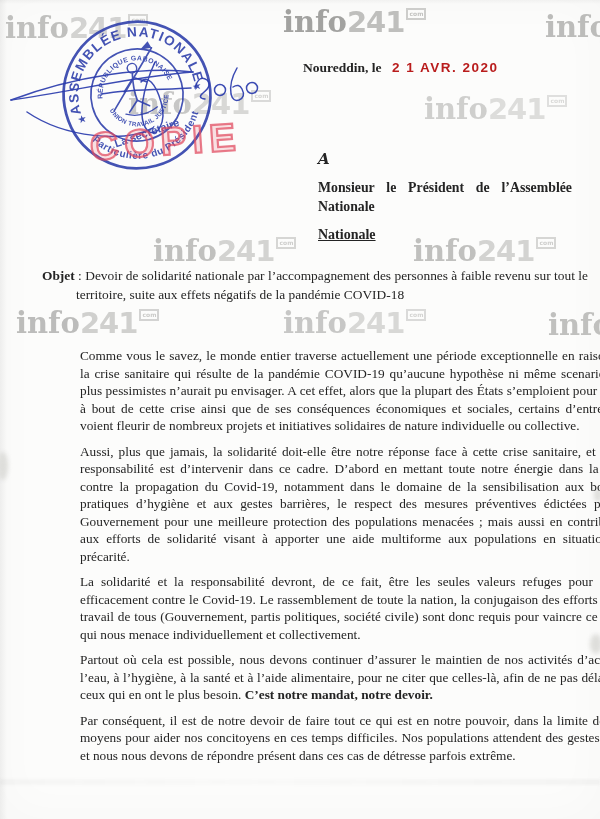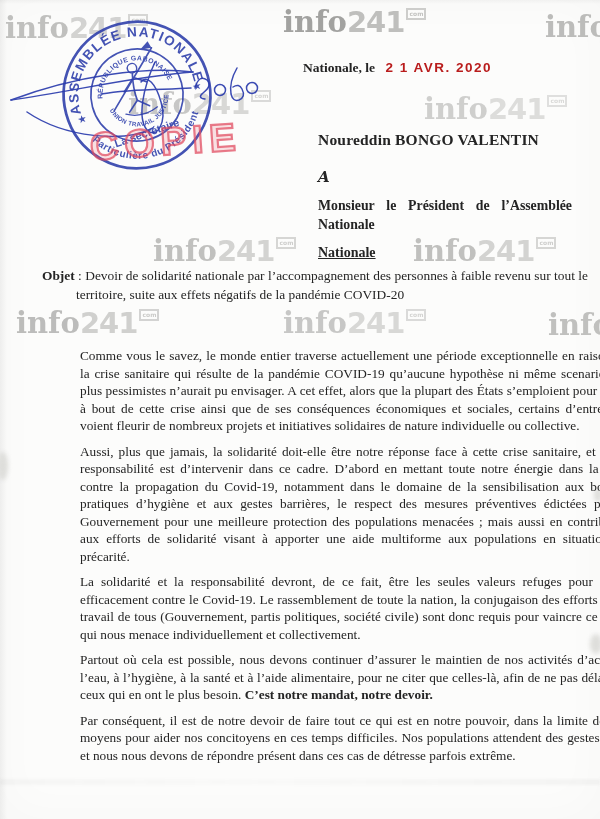--- a/index.html
+++ b/index.html
@@ -139,33 +139,32 @@
         <circle cx="215" cy="42" r="5.5"></circle>
         <path d="M232 20 q -8 14 -6 26 q 2 8 8 6 q 7 -3 3 -11 q -3 -6 -9 -2"></path>
         <circle cx="247" cy="40" r="5.5"></circle>
       </g>
     </svg>
   </div>
 
   <div class="copie">COPIE</div>
 
   <div class="dateline">
-    <span>Nationale, le</span>
+    <span>Noureddin, le</span>
     <span class="datestamp">2 1 AVR. 2020</span>
   </div>
 
   <div class="recipient">
-    <div class="r-name">Noureddin BONGO VALENTIN</div>
     <div class="r-a">A</div>
     <div class="r-to">Monsieur le Président de l’Assemblée Nationale</div>
     <div class="r-city">Nationale</div>
   </div>
 
   <div class="objet">
-    <span class="objet-label">Objet</span><span> : </span><span>Devoir de solidarité nationale par l’accompagnement des personnes à faible revenu sur tout le territoire, suite aux effets négatifs de la pandémie COVID-20</span>
+    <span class="objet-label">Objet</span><span> : </span><span>Devoir de solidarité nationale par l’accompagnement des personnes à faible revenu sur tout le territoire, suite aux effets négatifs de la pandémie COVID-18</span>
   </div>
 
 
   <div class="body-text">
     <p><span>Comme vous le savez, le monde entier traverse actuellement une période exceptionnelle en raison de la crise sanitaire qui résulte de la pandémie COVID-19 qu’aucune hypothèse ni même scenario des plus pessimistes n’aurait pu envisager. A cet effet, alors que la plupart des États s’emploient pour venir à bout de cette crise ainsi que de ses conséquences économiques et sociales, certains d’entre eux voient fleurir de nombreux projets et initiatives solidaires de nature individuelle ou collective.</span><span class="bold"></span></p>
     <p><span>Aussi, plus que jamais, la solidarité doit-elle être notre réponse face à cette crise sanitaire, et notre responsabilité est d’intervenir dans ce cadre. D’abord en mettant toute notre énergie dans la lutte contre la propagation du Covid-19, notamment dans le domaine de la sensibilisation aux bonnes pratiques d’hygiène et aux gestes barrières, le respect des mesures préventives édictées par le Gouvernement pour une meilleure protection des populations menacées ; mais aussi en contribuant aux efforts de solidarité visant à apporter une aide multiforme aux populations en situation de précarité.</span><span class="bold"></span></p>
     <p><span>La solidarité et la responsabilité devront, de ce fait, être les seules valeurs refuges pour lutter efficacement contre le Covid-19. Le rassemblement de toute la nation, la conjugaison des efforts et du travail de tous (Gouvernement, partis politiques, société civile) sont donc requis pour vaincre ce fléau qui nous menace individuellement et collectivement.</span><span class="bold"></span></p>
     <p><span>Partout où cela est possible, nous devons continuer d’assurer le maintien de nos activités d’accès à l’eau, à l’hygiène, à la santé et à l’aide alimentaire, pour ne citer que celles-là, afin de ne pas délaisser ceux qui en ont le plus besoin. </span><span class="bold">C’est notre mandat, notre devoir.</span></p>
     <p><span>Par conséquent, il est de notre devoir de faire tout ce qui est en notre pouvoir, dans la limite de nos moyens pour aider nos concitoyens en ces temps difficiles. Nos populations attendent des gestes forts et nous nous devons de répondre présent dans ces cas de détresse parfois extrême.</span><span class="bold"></span></p>
   </div>

